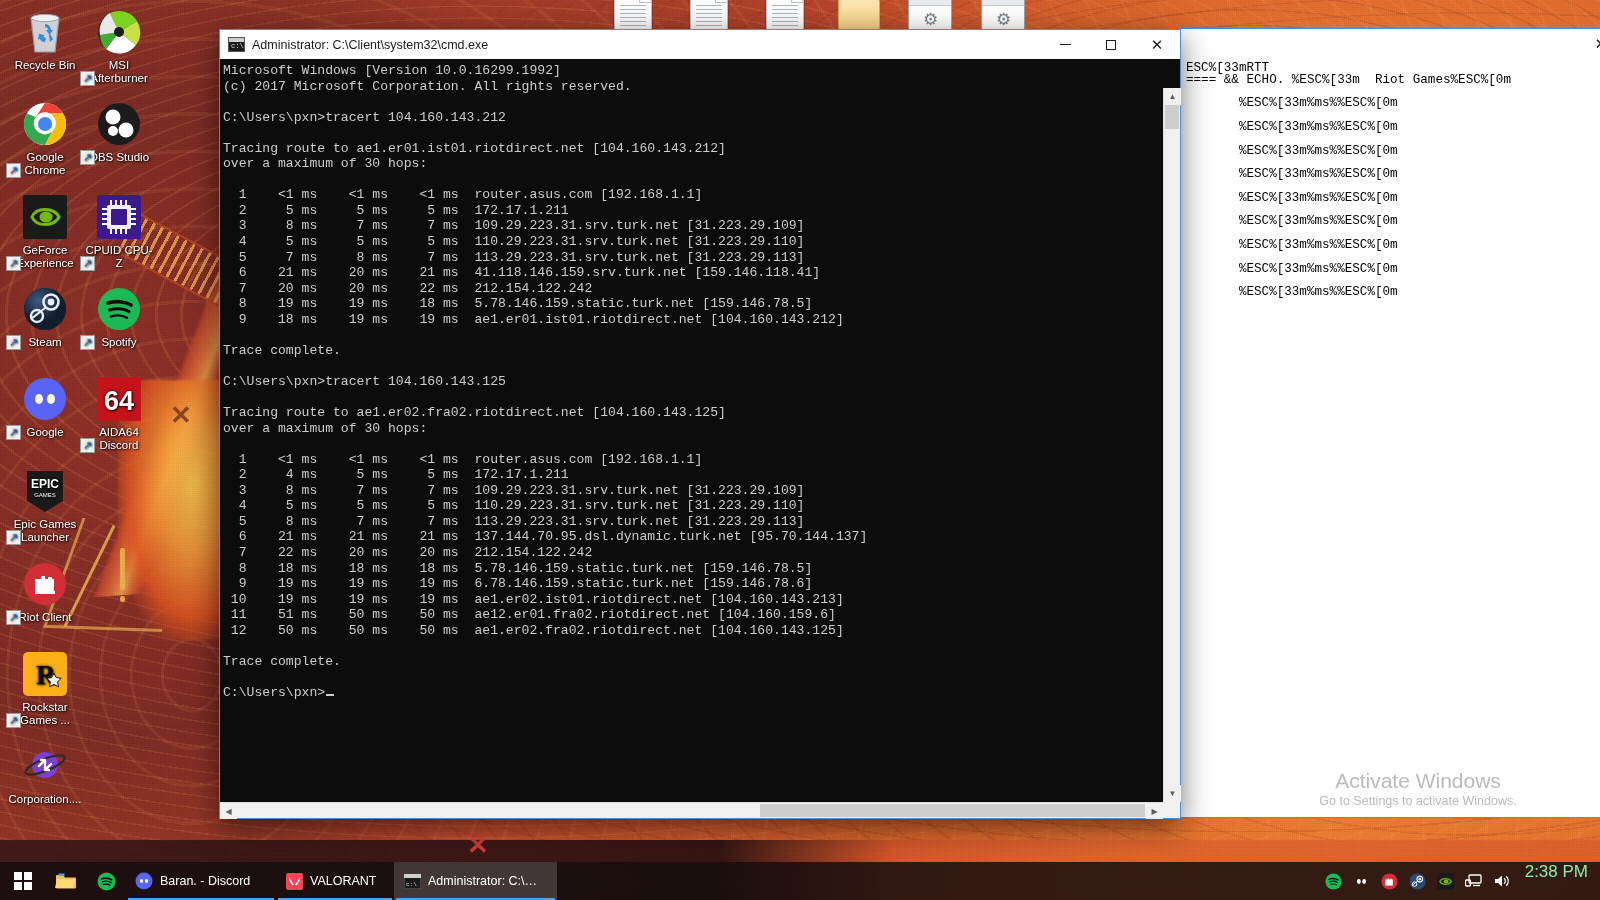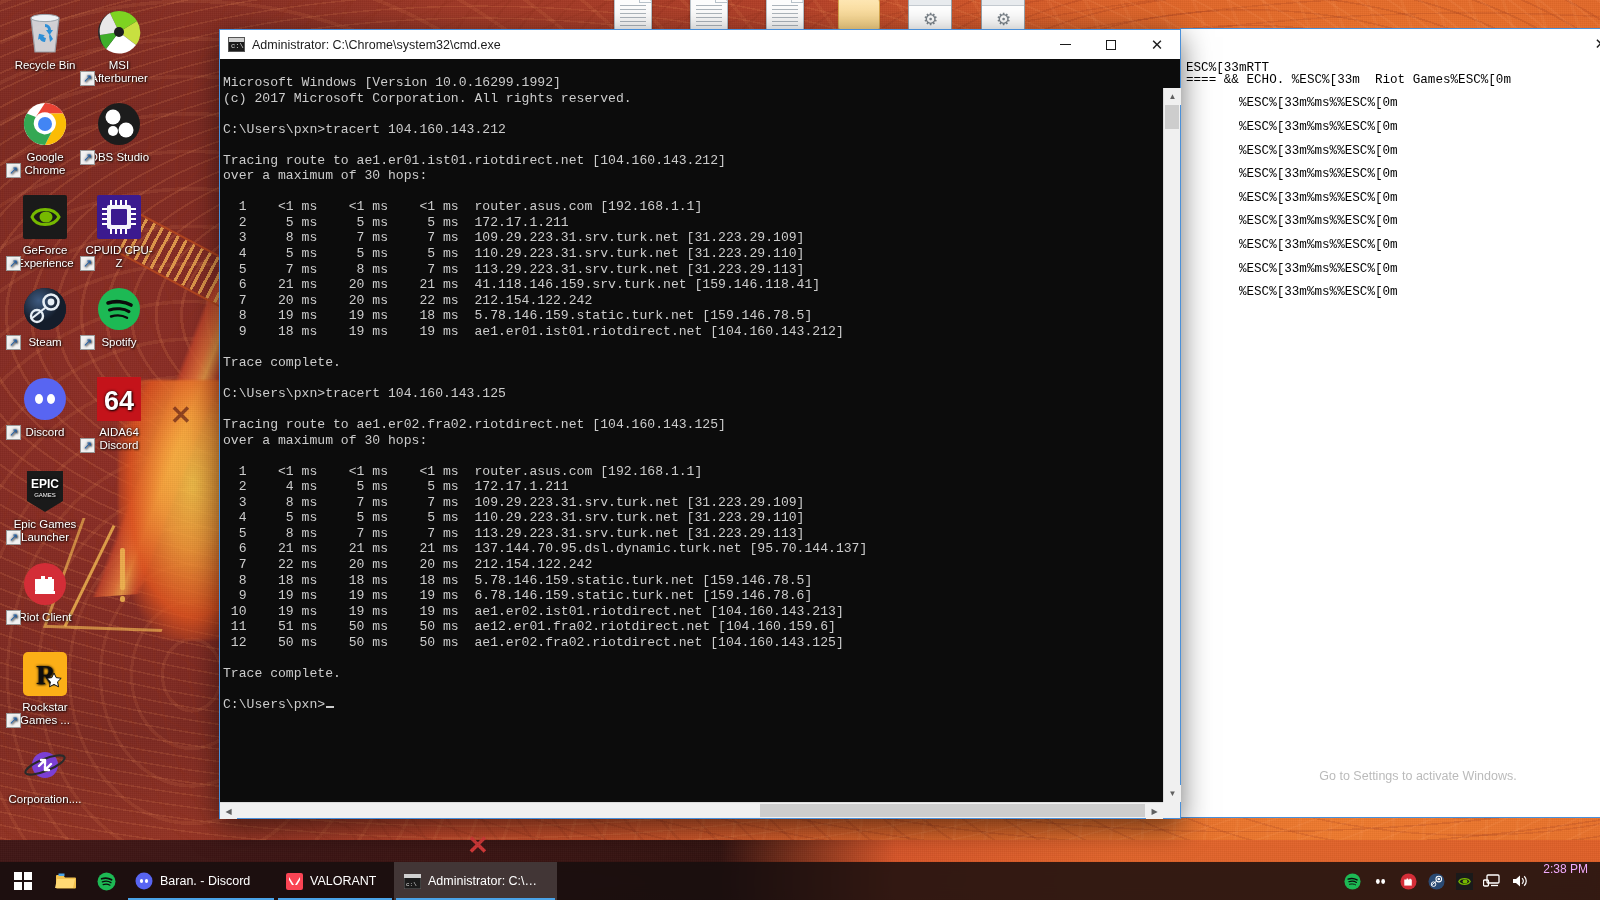--- a/index.html
+++ b/index.html
@@ -203,21 +203,21 @@
   .min-glyph { display:block; width:11px; height:1px; background:#1b1b1b; }
   .max-glyph { display:block; width:10px; height:10px; border:1px solid #1b1b1b; }
   .close-glyph { display:block; font-size:15px; line-height:15px; }
 
   #cmd-body {
     position: absolute; left: 0; right: 0; top: 29px; bottom: 0;
     background: #0c0c0c;
   }
   #cmd-text {
     position: absolute; left: 0; top: 0;
-    padding: 16px 0 0 3px;
+    padding: 4px 0 0 3px;
     color: #ccc;
     font-family: "Liberation Mono", "DejaVu Sans Mono", monospace;
     font-size: 13.1px;
     line-height: 15.55px;
     white-space: pre;
     letter-spacing: 0px;
   }
   #cmd-vscroll {
     position: absolute; right: 0; top: 29px; bottom: 16px; width: 17px;
     background: #f0f0f0; border-left: 1px solid #dcdcdc;
@@ -289,21 +289,21 @@
   .tb-task .tlabel { overflow: hidden; text-overflow: ellipsis; }
   .tb-task::after {
     content: ""; position: absolute; left: 2px; right: 2px; bottom: 0; height: 2px;
     background: #4aa3e8;
   }
   .tb-task.active { background: rgba(255,255,255,.17); }
   .tb-ico { width: 18px; height: 18px; flex: 0 0 auto; display:flex; align-items:center; justify-content:center; font-size: 11px; }
   #tb-spacer { flex: 1 1 auto; }
   #tray { display: flex; align-items: center; gap: 10px; padding-right: 10px; }
   #tray .tray-ico { width: 18px; height: 18px; display:flex; align-items:center; justify-content:center; }
-  #tb-clock { color: #f0abfc; font-size: 12px; padding-right: 12px; padding-left: 4px; }
+  #tb-clock { color: #86efac; font-size: 17px; padding-right: 12px; padding-left: 4px; }
 </style>
 </head>
 <body>
 
 <div id="wallpaper">
   <div class="wp-art" id="wp-rope"></div>
   <div class="wp-art" id="wp-ladder"></div>
   <div class="wp-art" id="wp-flame"></div>
   <div class="wp-art" id="wp-triangle"></div>
   <div class="wp-art" id="wp-triangle2"></div>
@@ -488,21 +488,21 @@
   <div class="dicon" style="left:8px; top:375px">
     <div class="glyph">
       <svg width="46" height="46" viewBox="0 0 46 46">
         <circle cx="23" cy="23" r="21" fill="#5865f2"></circle>
         <ellipse cx="17" cy="23" rx="4" ry="5" fill="#fff"></ellipse>
         <ellipse cx="29" cy="23" rx="4" ry="5" fill="#fff"></ellipse>
         <path d="M12 19 C16 14, 30 14, 34 19 L33 31 C28 34, 18 34, 13 31 Z" fill="#fff" opacity="0.0"></path>
       </svg>
     </div>
     <span class="shortcut">↗</span>
-    <span class="lbl">Discord</span>
+    <span class="lbl">Google</span>
   </div>
 
   <div class="dicon" style="left:82px; top:375px">
     <div class="glyph">
       <svg width="46" height="46" viewBox="0 0 46 46">
         <rect x="1" y="1" width="44" height="44" fill="#c4131a"></rect>
         <text x="23" y="34" text-anchor="middle" font-family="Liberation Sans, sans-serif" font-size="27" font-weight="bold" fill="#fff">64</text>
       </svg>
     </div>
     <span class="shortcut">↗</span>
@@ -578,29 +578,30 @@
        %ESC%[33m%ms%%ESC%[0m
 
        %ESC%[33m%ms%%ESC%[0m
 
        %ESC%[33m%ms%%ESC%[0m
 
        %ESC%[33m%ms%%ESC%[0m</pre>
 </div>
 
 <div id="activate-watermark">
+  <div class="aw-1">Activate Windows</div>
   <div class="aw-2">Go to Settings to activate Windows.</div>
 </div>
 
 <div id="cmd-window">
   <div id="cmd-titlebar">
     <div id="cmd-icon">
         <span class="cc">c:\</span>
       </div>
-    <span id="cmd-title">Administrator: C:\Chrome\system32\cmd.exe</span>
+    <span id="cmd-title">Administrator: C:\Client\system32\cmd.exe</span>
     <div id="cmd-controls">
       <div class="win-btn">
           <span class="min-glyph"></span>
         </div>
       <div class="win-btn">
           <span class="max-glyph"></span>
         </div>
       <div class="win-btn close">
           <span class="close-glyph">✕</span>
         </div>

